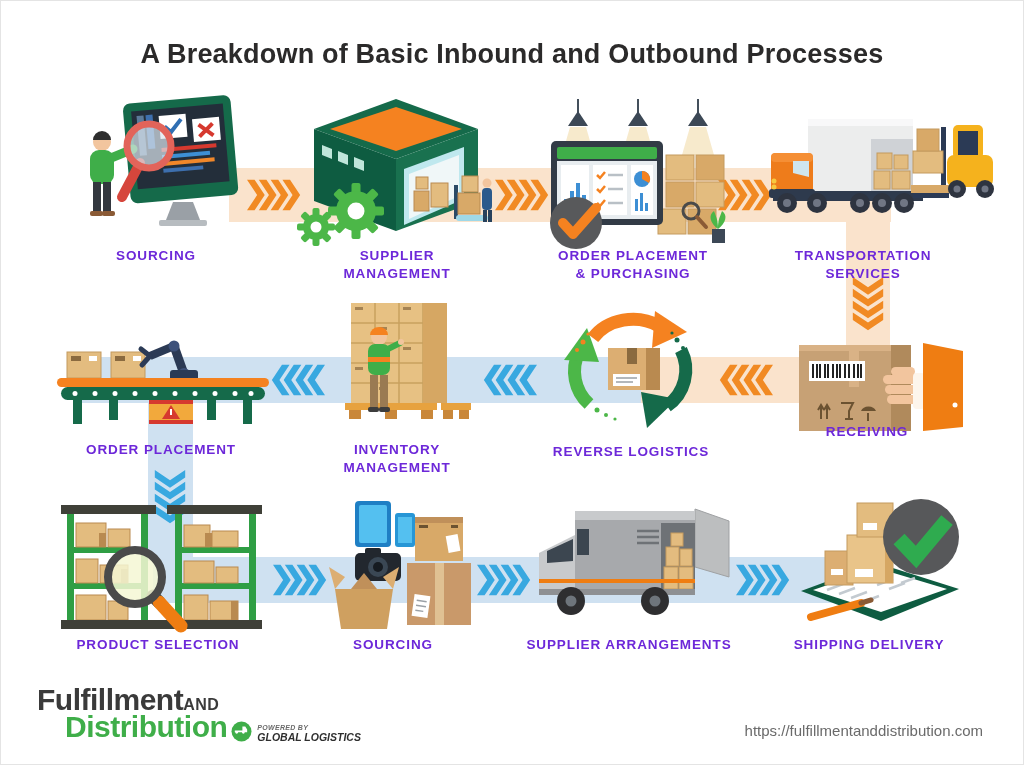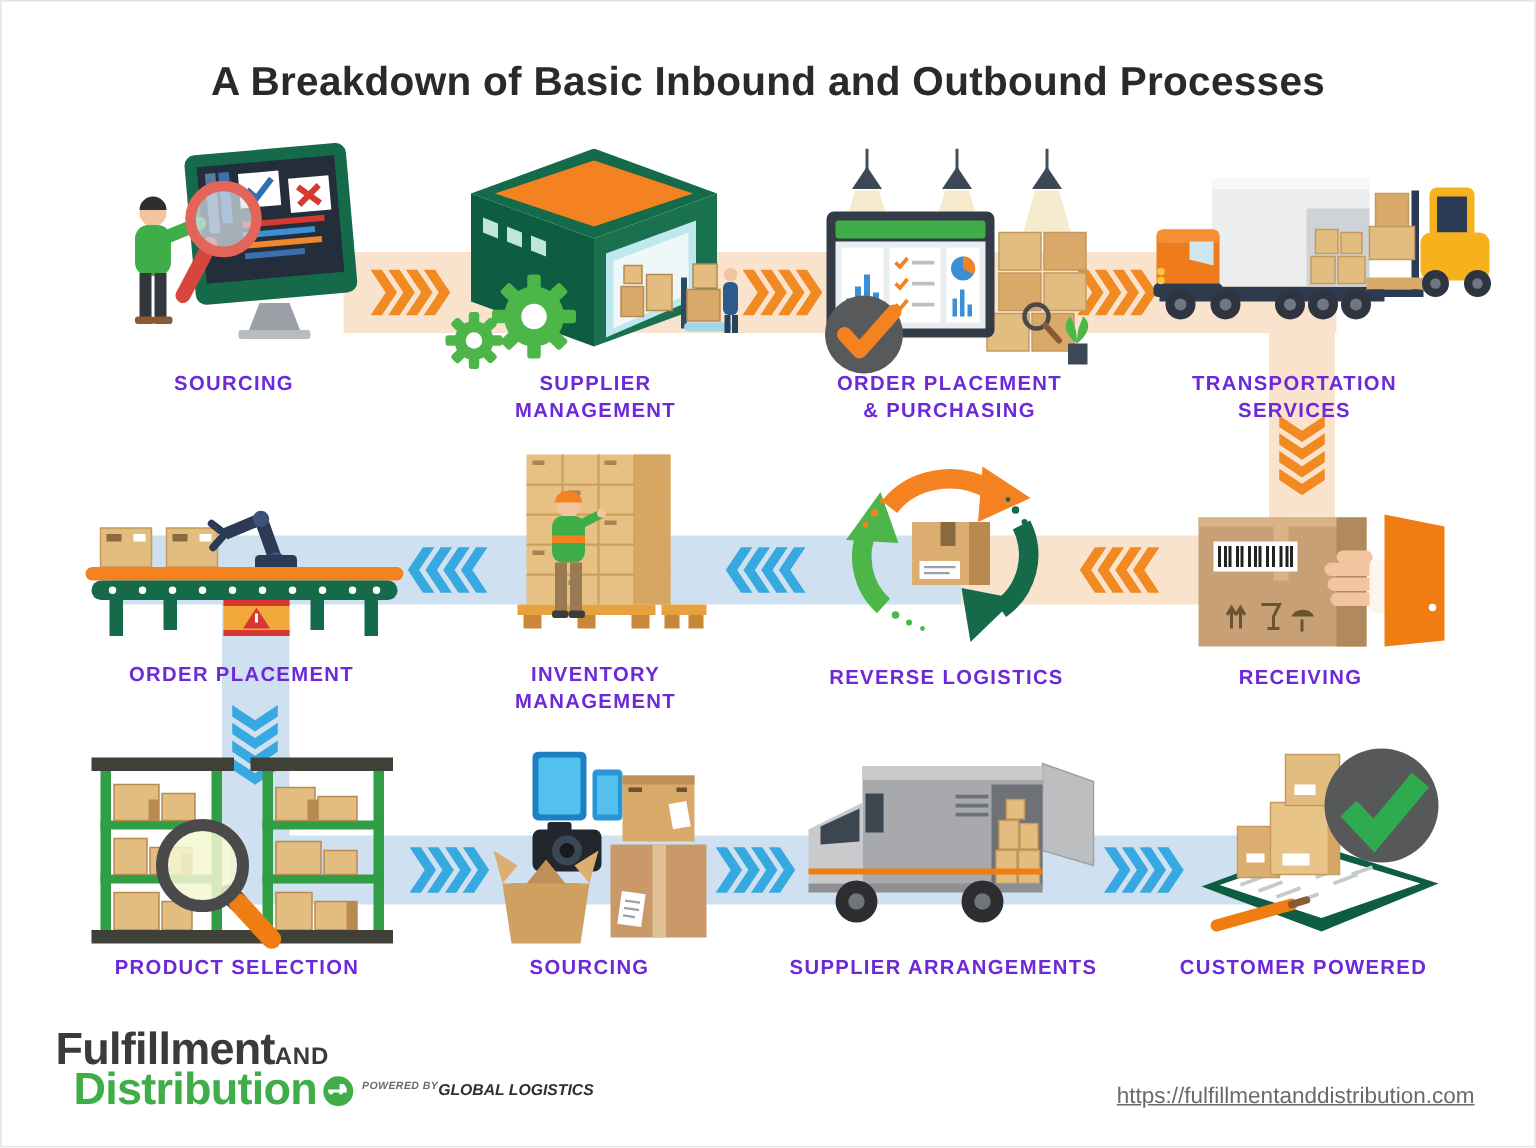--- a/index.html
+++ b/index.html
@@ -22,27 +22,27 @@
   .icon{position:absolute;}
   .icon svg{width:100%;height:100%;display:block;}
   
   .step-label{position:absolute;transform:translateX(-50%);text-align:center;
               font-weight:bold;font-size:13.5px;line-height:1.3;color:#6d28d9;
               letter-spacing:.9px;}
   
   .logo{position:absolute;left:36px;top:684px;line-height:1;}
   .logo-row1{font-size:30px;font-weight:bold;color:#3a3a3a;letter-spacing:-.5px;}
   .logo-and{font-size:16px;font-weight:bold;color:#3a3a3a;letter-spacing:.5px;}
-  .logo-row2{display:flex;align-items:center;gap:4px;margin-left:12px;margin-top:-3px;}
+  .logo-row2{display:flex;align-items:flex-end;gap:4px;margin-left:28px;margin-top:-3px;}
   .logo-dist{font-size:30px;font-weight:bold;color:#3fae49;letter-spacing:-.5px;}
-  .powered{display:flex;flex-direction:row;line-height:1;margin-left:1px;}
+  .powered{display:flex;flex-direction:column;line-height:1;margin-left:1px;}
   .powered-by{font-size:7px;font-style:italic;font-weight:bold;color:#6a6a6a;letter-spacing:.3px;}
   .powered-brand{font-size:10.5px;font-style:italic;font-weight:bold;color:#2f2f2f;margin-top:1px;}
   .url{position:absolute;right:40px;top:721px;font-size:15px;color:#6a6a6a;
-       text-decoration:underline;cursor:pointer;}
+       cursor:pointer;}
 </style>
 </head>
 <body>
 
 <div class="canvas">
 
   <svg width="0" height="0" style="position:absolute" aria-hidden="true">
     <defs>
       <symbol id="chevrons" viewBox="0 0 64 36">
         <path d="M0 0h9l12 18L9 36H0l12-18z"></path>
@@ -550,25 +550,25 @@
     </svg>
   </div>
 
   <div class="step-label" style="left:155px;top:246px;width:200px">SOURCING</div>
   <div class="step-label" style="left:396px;top:246px;width:130px">SUPPLIER MANAGEMENT</div>
   <div class="step-label" style="left:632px;top:246px;width:150px">ORDER PLACEMENT &amp; PURCHASING</div>
   <div class="step-label" style="left:862px;top:246px;width:160px">TRANSPORTATION SERVICES</div>
   <div class="step-label" style="left:160px;top:440px;width:220px">ORDER PLACEMENT</div>
   <div class="step-label" style="left:396px;top:440px;width:130px">INVENTORY MANAGEMENT</div>
   <div class="step-label" style="left:630px;top:442px;width:220px">REVERSE LOGISTICS</div>
-  <div class="step-label" style="left:866px;top:442px;width:150px">RECEIVING</div>
+  <div class="step-label" style="left:866px;top:422px;width:150px">RECEIVING</div>
   <div class="step-label" style="left:157px;top:635px;width:220px">PRODUCT SELECTION</div>
   <div class="step-label" style="left:392px;top:635px;width:150px">SOURCING</div>
   <div class="step-label" style="left:628px;top:635px;width:260px">SUPPLIER ARRANGEMENTS</div>
-  <div class="step-label" style="left:868px;top:635px;width:240px">CUSTOMER POWERED</div>
+  <div class="step-label" style="left:868px;top:635px;width:240px">SHIPPING DELIVERY</div>
 
   <div class="logo">
     <div class="logo-row1">
       <span>Fulfillment</span><span class="logo-and">AND</span>
     </div>
     <div class="logo-row2">
       <span class="logo-dist">Distribution</span>
       <svg width="21" height="21" viewBox="0 0 21 21">
         <circle cx="10.5" cy="10.5" r="10" fill="#3fae49"></circle>
         <path d="M4 12h8v-4h3l2 3v3h-2.5a1.5 1.5 0 0 1-3 0h-4a1.5 1.5 0 0 1-3 0H4z" fill="#fff" transform="translate(0,-2) scale(.95)"></path>

